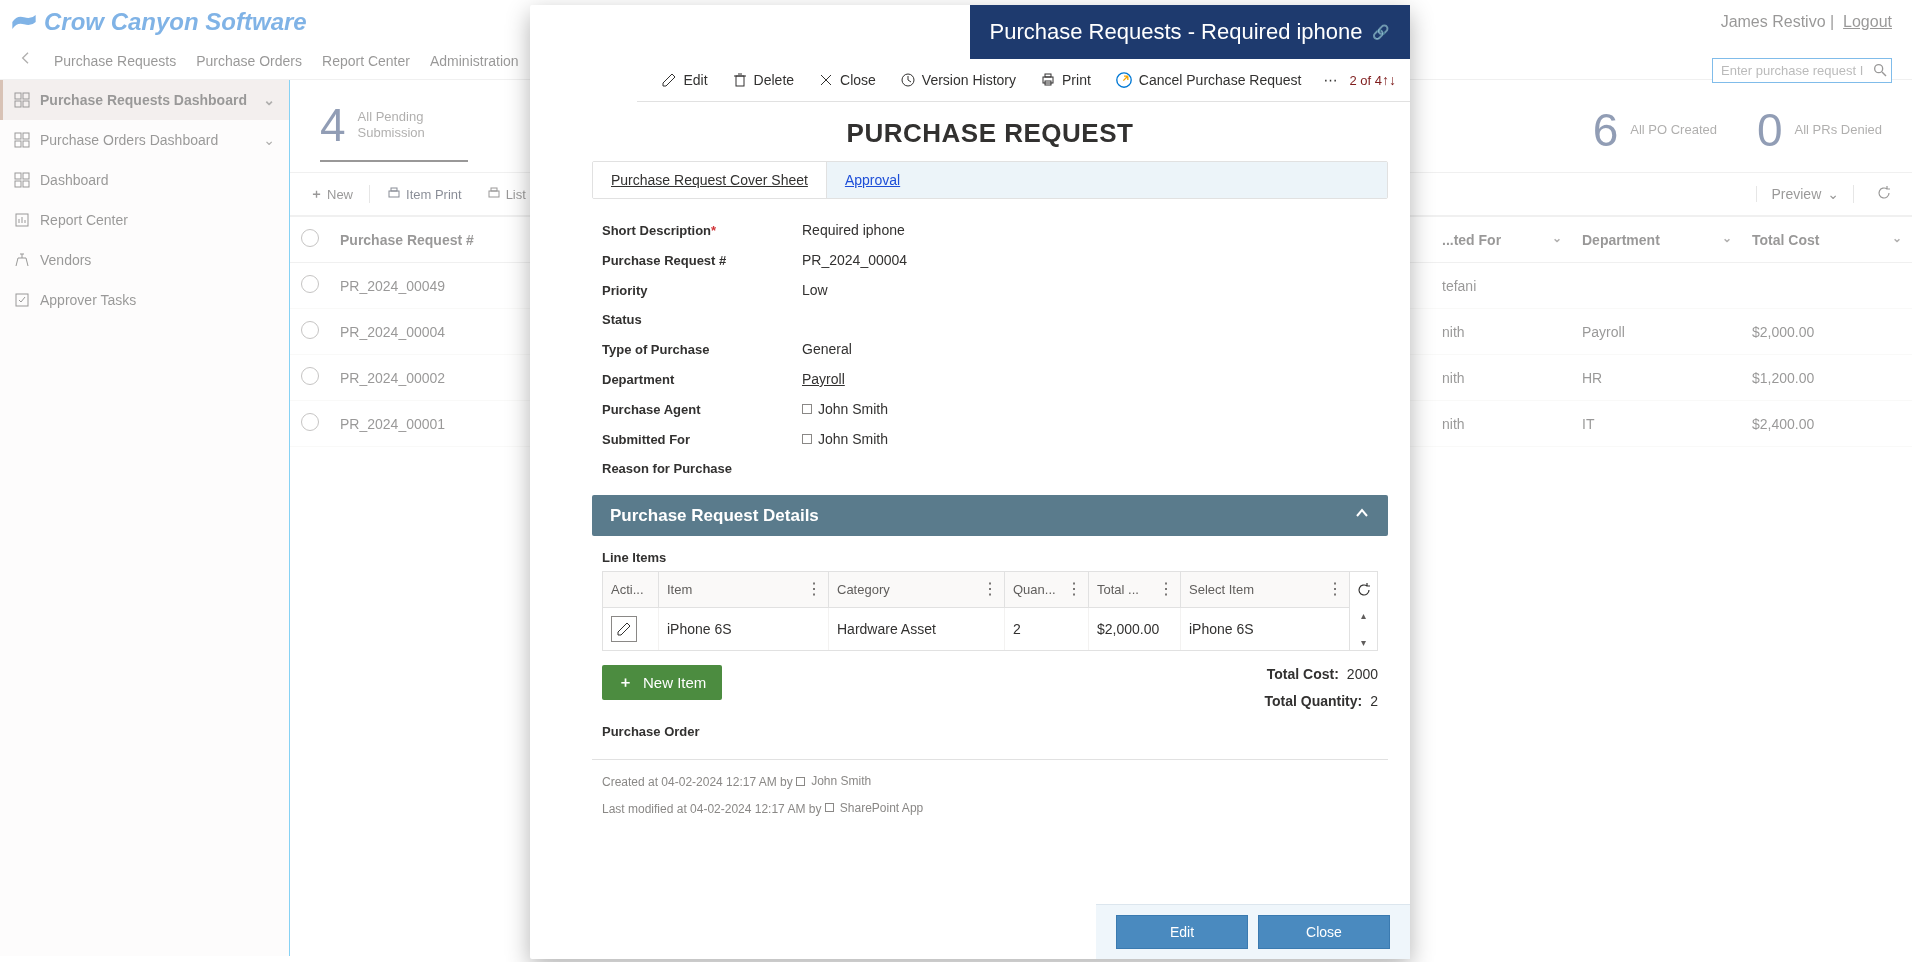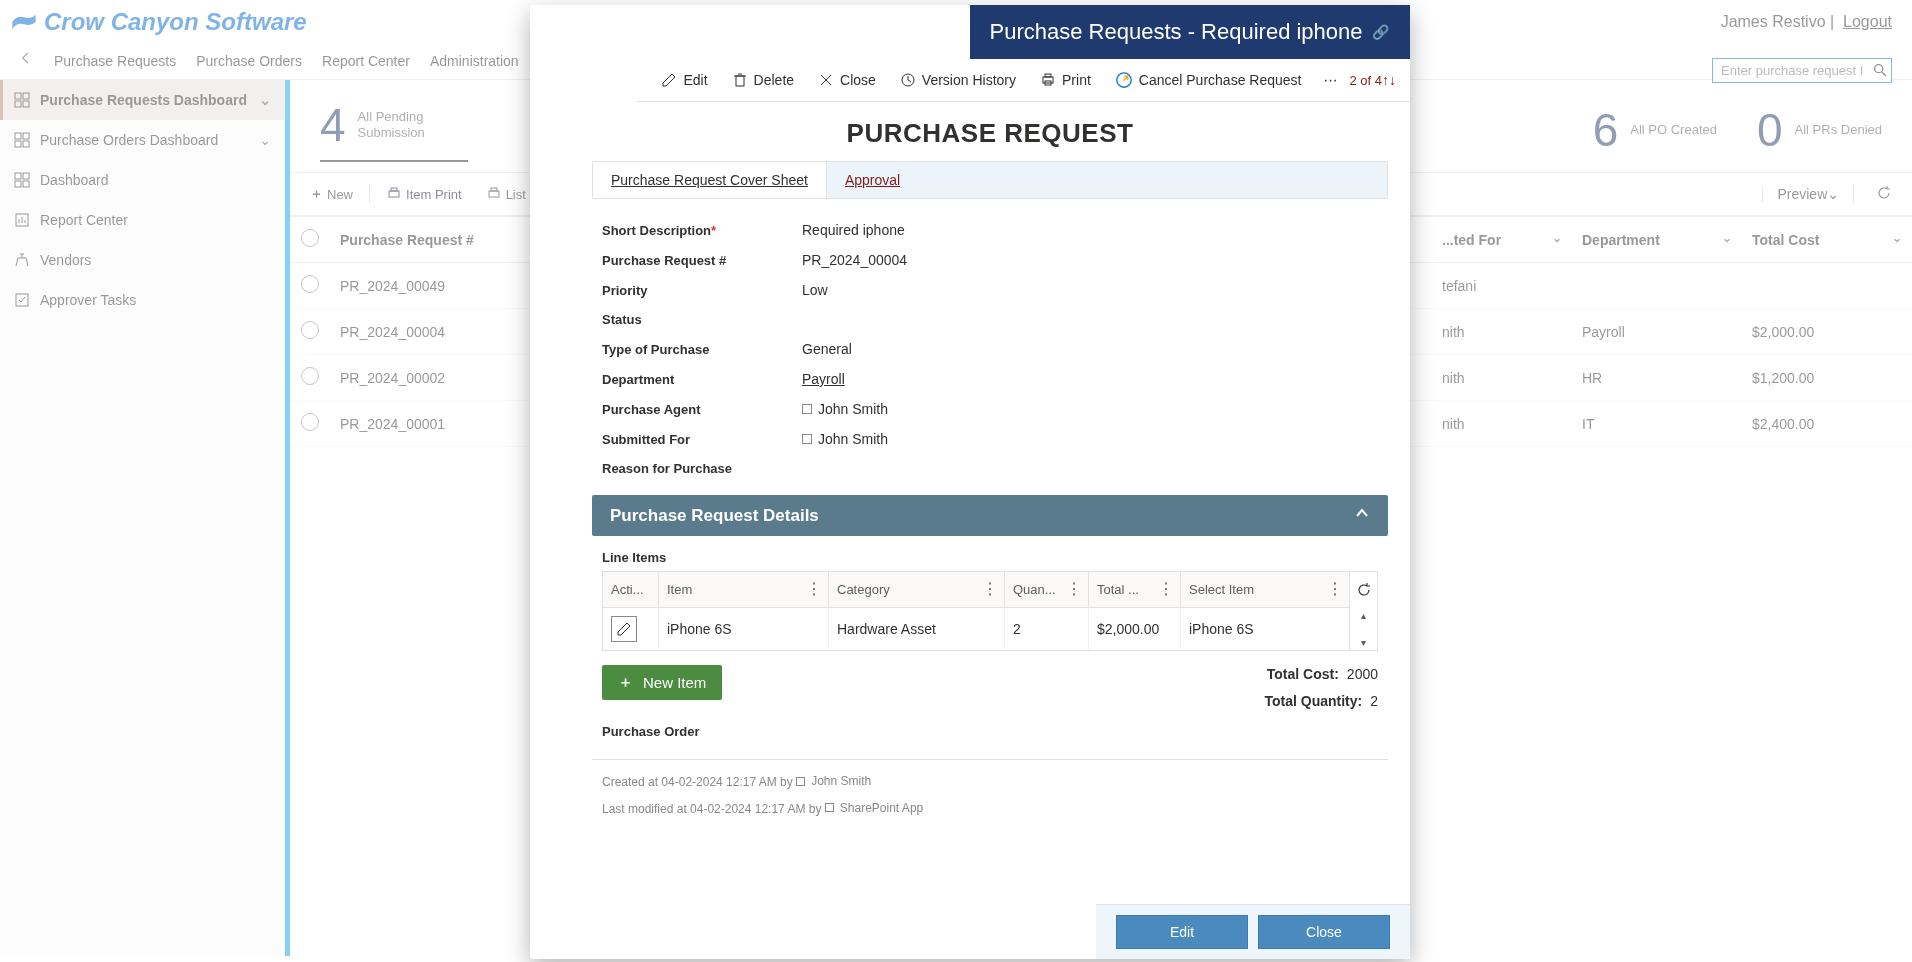--- a/index.html
+++ b/index.html
@@ -9,35 +9,35 @@
 .logo svg { width: 28px; height: 28px; }
 .user-area { font-size: 16px; color: #323130; text-align: center; }
 .user-area a { color: #323130; text-decoration: underline; cursor: pointer; }
 .topnav { display: flex; align-items: center; padding: 10px 20px 8px 18px; gap: 20px; border-bottom: 1px solid #e1e1e1; }
 .topnav .back { color: #605e5c; cursor: pointer; font-size: 18px; }
 .topnav .item { color: #323130; cursor: pointer; }
 .search-box-wrap { position: absolute; top: 58px; right: 20px; }
 .search-box { border: 1px solid #0078d4; padding: 4px 28px 4px 8px; font-size: 13px; width: 180px; }
 .search-btn { position: absolute; right: 4px; top: 4px; cursor: pointer; }
 .layout { display: flex; height: calc(100% - 86px); }
-.sidebar { width: 290px; background: #faf9f8; border-right: 5px solid #0ea5e9; }
+.sidebar { width: 290px; background: #faf9f8; border-right: 1px solid #0ea5e9; }
 .sidebar .sitem { display: flex; align-items: center; gap: 10px; padding: 12px 14px; cursor: pointer; color: #323130; }
 .sidebar .sitem.active { background: #e6dfdc; font-weight: 600; border-left: 3px solid #b0856b; padding-left: 11px; }
 .sidebar .sitem .icon { width: 16px; height: 16px; display: inline-flex; align-items: center; justify-content: center; }
 .sidebar .sitem .chev { margin-left: auto; color: #605e5c; }
 .main { flex: 1; position: relative; padding: 0; }
 .counters { display: flex; gap: 40px; padding: 18px 30px 10px 30px; border-bottom: 1px solid #e1e1e1; }
 .counter { display: flex; align-items: center; gap: 12px; cursor: pointer; }
 .counter .num { font-size: 46px; color: #233b6b; font-weight: 300; }
 .counter .lbl { font-size: 13px; color: #605e5c; line-height: 1.2; max-width: 110px; }
 .toolbar-row { display: flex; align-items: center; padding: 8px 12px; border-bottom: 1px solid #e1e1e1; gap: 8px; }
 .toolbar-row .tbtn { display: flex; align-items: center; gap: 4px; padding: 4px 8px; cursor: pointer; font-size: 13px; }
 .toolbar-row .tbtn.disabled { color: #0f172a; }
 .toolbar-row .spacer { flex: 1; }
-.preview-btn { border-left: 1px solid #ccc; padding-left: 14px; display:flex; align-items:center; cursor:pointer;}
+.preview-btn { border-left: 1px solid #ccc; padding-left: 14px; display:flex; align-items:center; gap:6px; cursor:pointer;}
 .refresh-ic { cursor:pointer; padding: 0 8px;}
 .table { width: 100%; border-collapse: collapse; }
 .table th { text-align: left; padding: 12px 10px; font-weight: 600; border-top: 1px solid #e1e1e1; border-bottom: 1px solid #e1e1e1; position: relative; }
 .table th .chev { position: absolute; right: 10px; top: 14px; color: #605e5c; font-size: 12px; cursor:pointer;}
 .table td { padding: 12px 10px; border-bottom: 1px solid #f3f2f1; }
 .table .chk { width: 40px; text-align: center; }
 .table .chk span { width: 18px; height: 18px; border: 1px solid #8a8886; border-radius: 50%; display: inline-block; cursor:pointer; }
 .overlay { position: absolute; inset: 0; background: rgba(255,255,255,0.5); z-index: 50; }
 .dialog { position: absolute; top: 5px; left: 530px; width: 880px; height: 954px; background: #fff; box-shadow: 0 8px 24px rgba(0,0,0,0.3); z-index: 100; display: flex; flex-direction: column; border-radius: 2px; align-items: flex-end; }
 .dialog-header { background: #1e3a6e; color: #fff; padding: 14px 20px; font-size: 22px; display: flex; align-items: center; gap: 10px; }
@@ -45,21 +45,21 @@
 .dialog-toolbar { display: flex; align-items: center; padding: 8px 14px; border-bottom: 1px solid #e1e1e1; gap: 4px; }
 .dialog-toolbar .dbtn { display: flex; align-items: center; gap: 6px; padding: 4px 10px; cursor: pointer; font-size: 14px; color: #323130; }
 .dialog-toolbar .more { cursor:pointer; padding: 4px 8px; }
 .dialog-toolbar .pager { margin-left: auto; display: flex; align-items: center; gap: 0; color: #7f1d1d; font-size: 13px; }
 .dialog-toolbar .pager span.arrow { cursor:pointer; font-size: 14px; }
 .dialog-body { flex: 1; overflow-y: auto; padding: 10px 0 20px 0; position: relative; }
 .dialog-title { text-align: center; font-size: 26px; font-weight: 700; margin: 6px 0 12px 0; letter-spacing: 0.5px; }
 .tabs { display: flex; margin: 0 22px 16px 22px; border: 1px solid #e1e1e1; border-radius: 2px; overflow: hidden; }
 .tabs .tab { padding: 10px 18px; cursor: pointer; color: #323130; text-decoration: underline; }
 .tabs .tab.active { background: #fff; border-right: 1px solid #e1e1e1; }
-.tabs .tab.inactive { background: #ecf4f9; color: #7f1d1d; flex:1; }
+.tabs .tab.inactive { background: #ecf4f9; color: #1d4ed8; flex:1; }
 .tabs .tab:first-child { border-right: 1px solid #e1e1e1; }
 .form-grid { padding: 0 32px; }
 .form-row { display: flex; padding: 7px 0; align-items: center; }
 .form-row .label { width: 200px; font-weight: 600; font-size: 13px; }
 .form-row .label .req { color: #d13438; }
 .form-row .value { flex: 1; font-size: 14px; color: #323130; }
 .form-row .value.link { text-decoration: underline; cursor: pointer; }
 .presence { display: inline-flex; align-items: center; gap: 6px; }
 .presence .dot { width: 10px; height: 10px; border: 1px solid #8a8886; display: inline-block; }
 .section-hdr { background: #5a7b8c; color: #fff; display: flex; align-items: center; justify-content: space-between; padding: 10px 18px; margin: 12px 22px 14px 22px; font-size: 17px; font-weight: 600; border-radius: 2px; }

